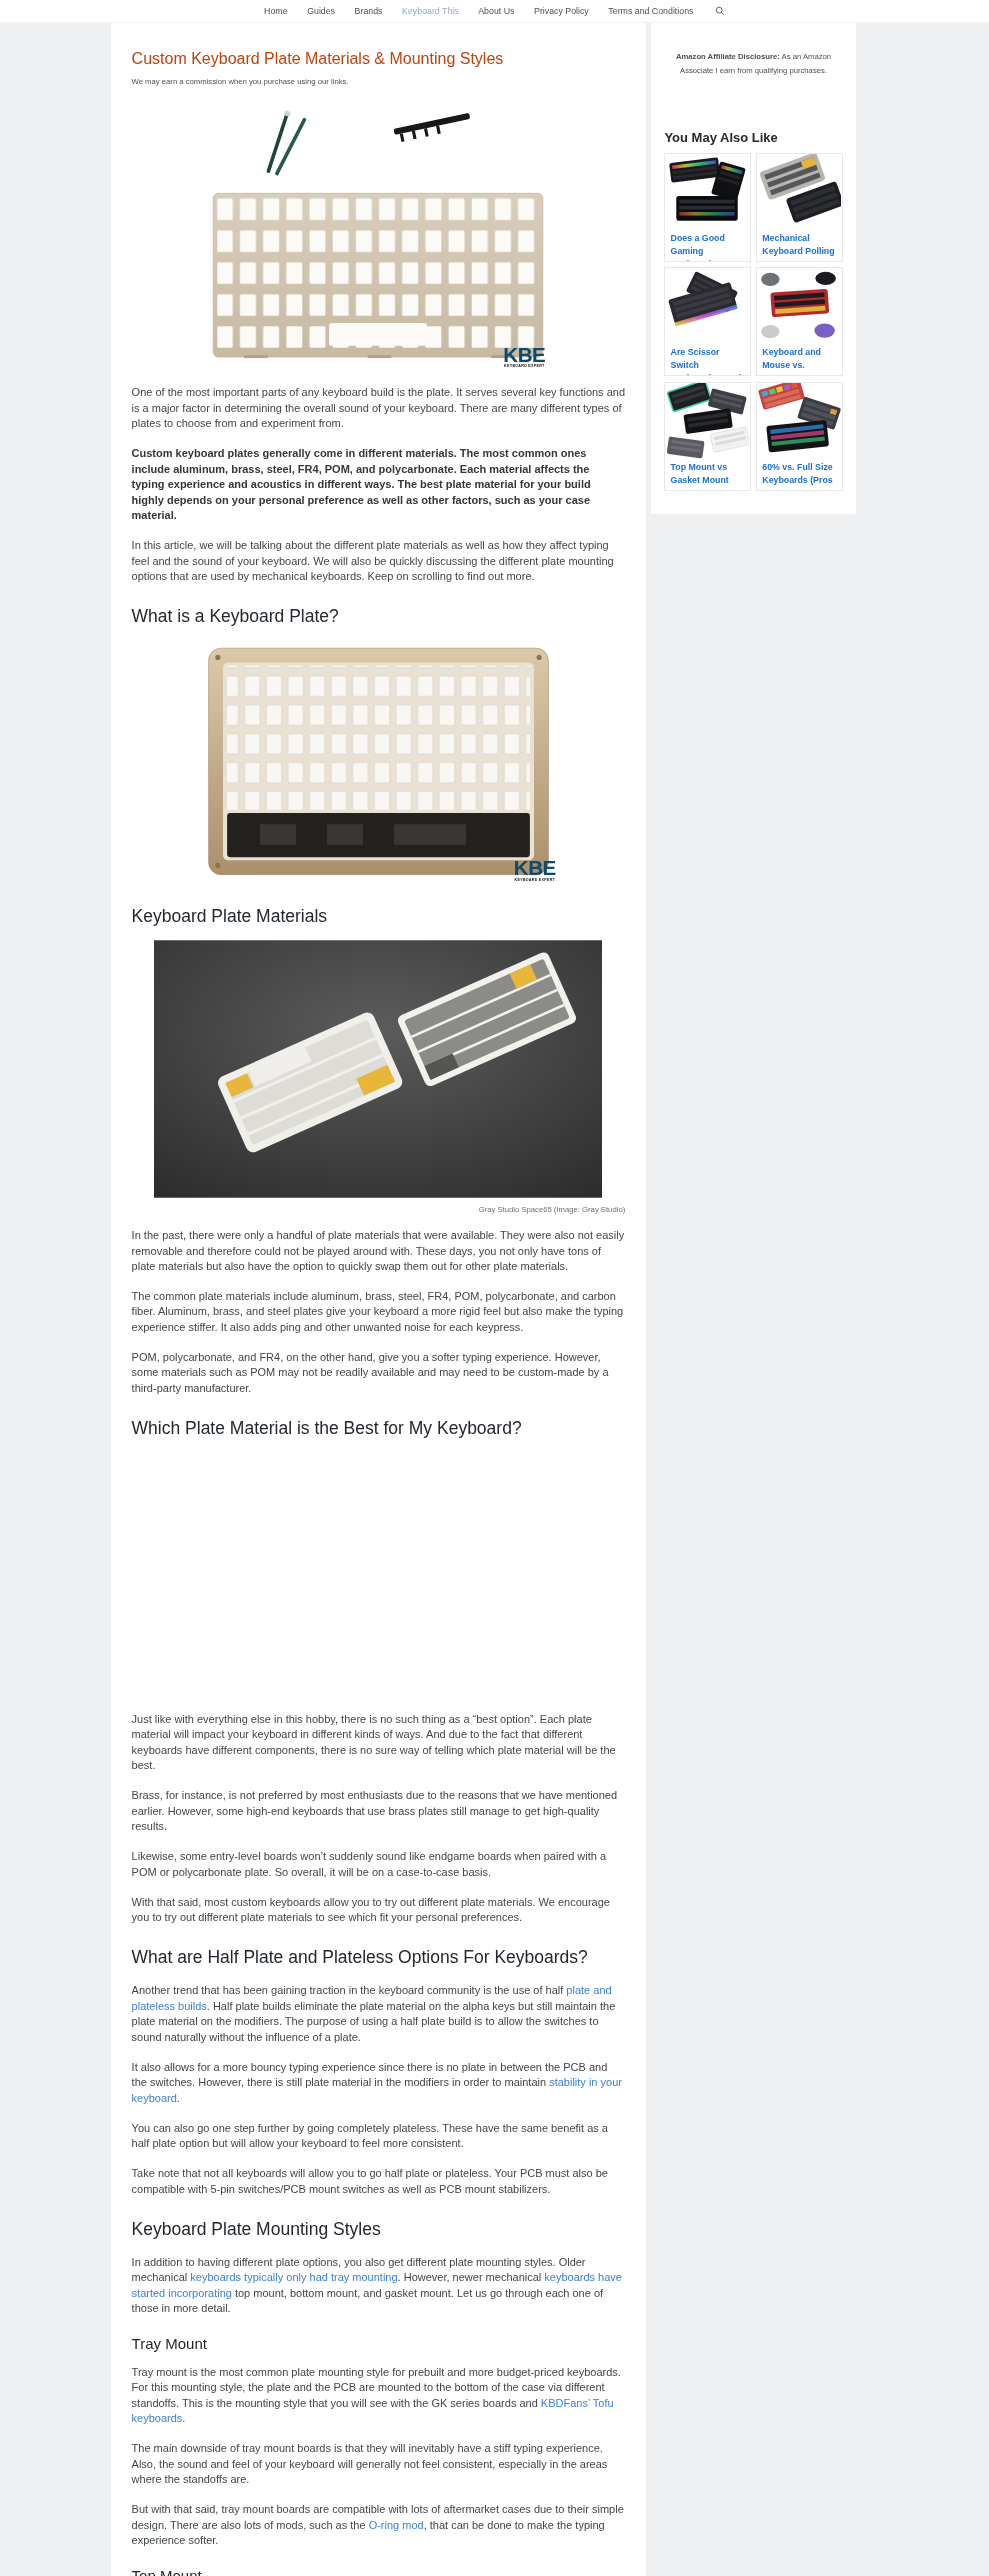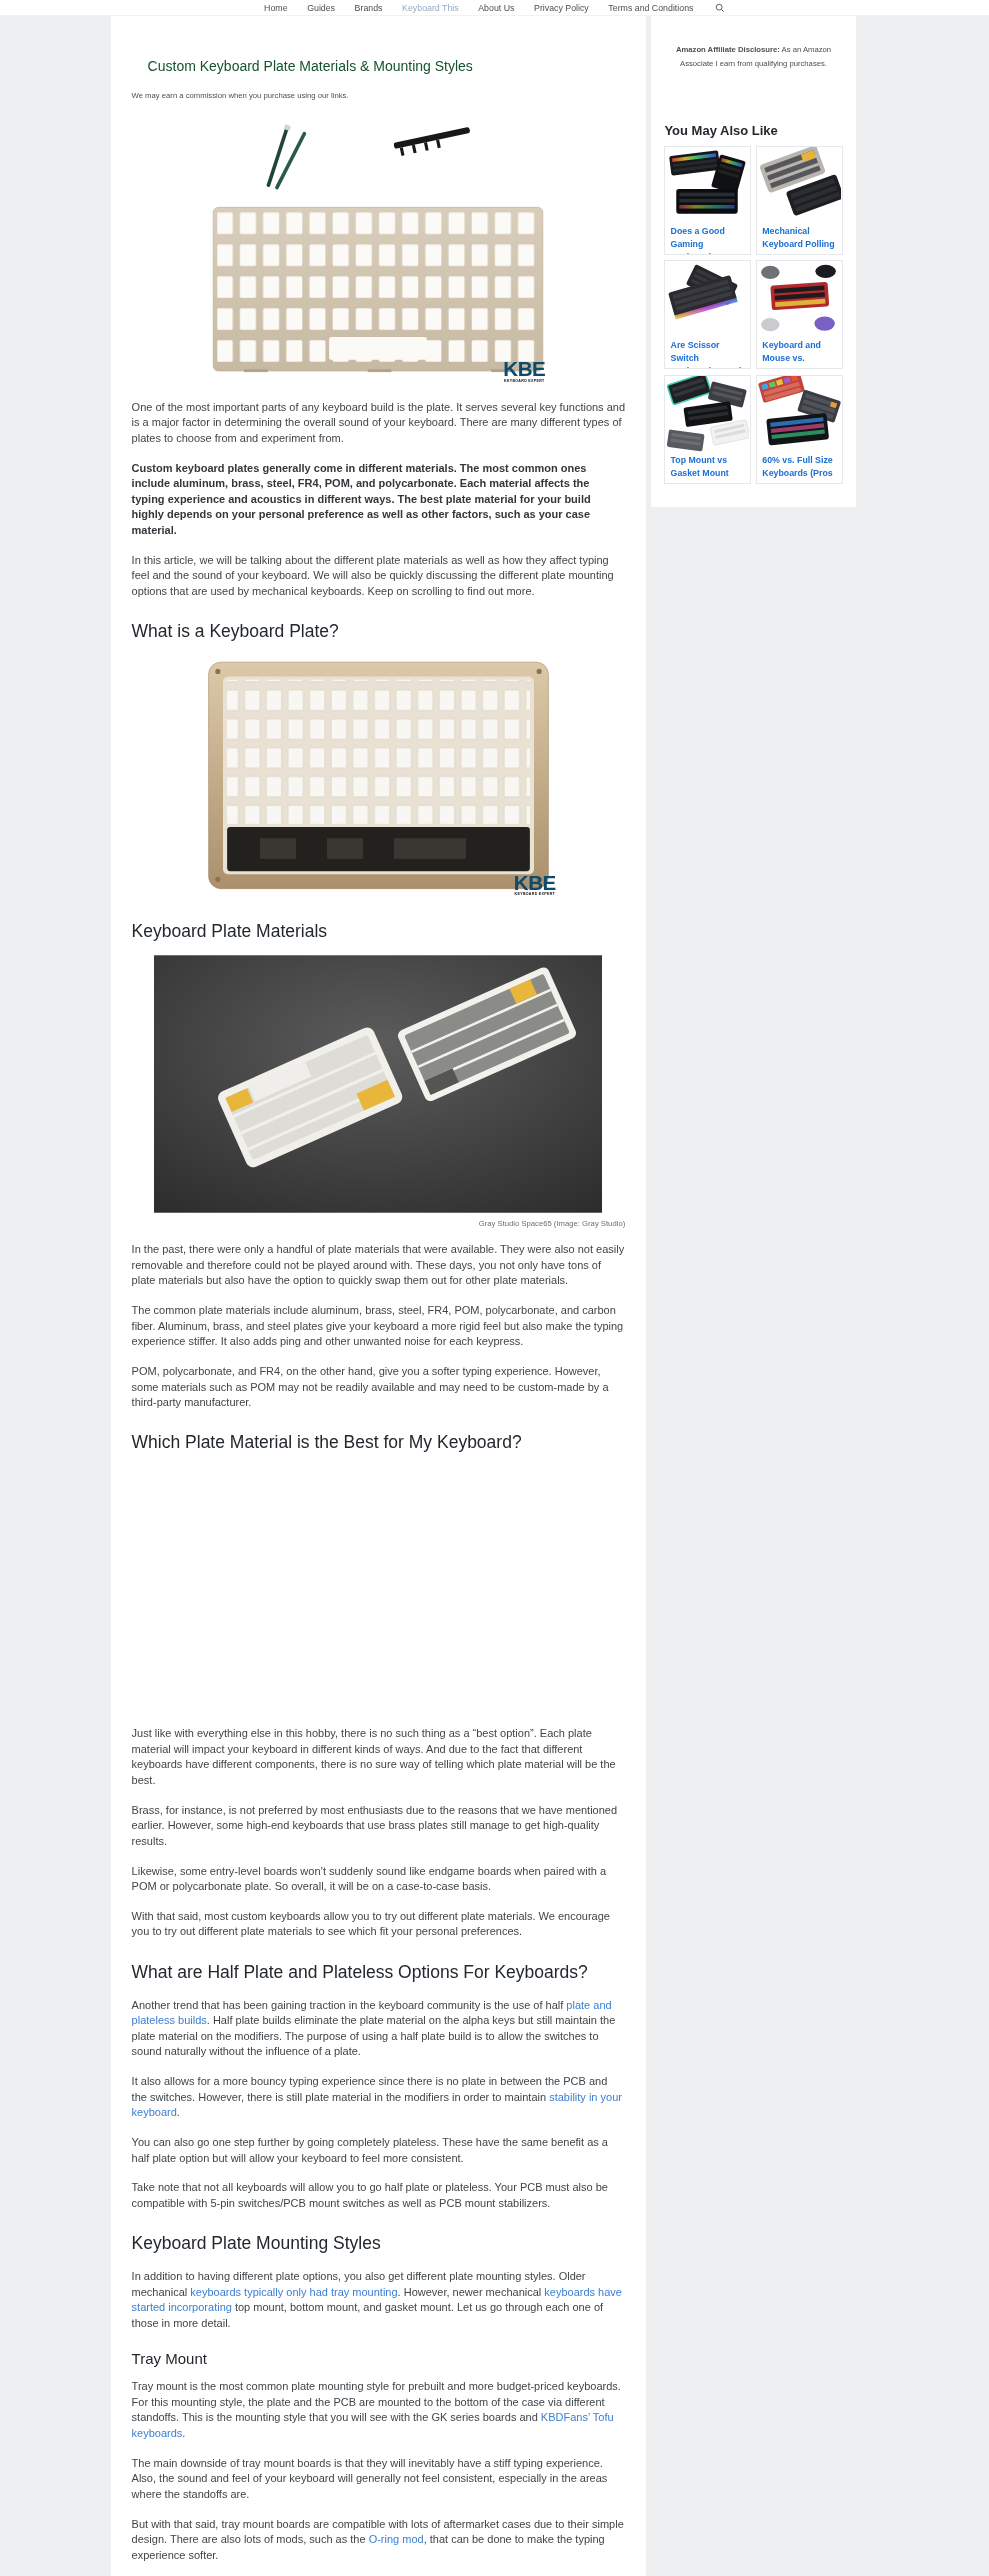--- a/index.html
+++ b/index.html
@@ -1,31 +1,31 @@
 <!DOCTYPE html>
 <html style="font-size:8.2px"><head>
 <meta charset="utf-8">
 <style>
   * { box-sizing: border-box; }
   html,body { margin:0; padding:0; width:989px; background:#edeff1; font-family:"Liberation Sans",sans-serif; color:#3f4549; }
   a { text-decoration:none; }
 
   
-  .topbar { height:16px; background:#fff; display:flex; align-items:center; justify-content:center; gap:19.6px; border-bottom:0.5px solid #f1f2f3; }
+  .topbar { height:23px; background:#fff; display:flex; align-items:center; justify-content:center; gap:19.6px; border-bottom:0.5px solid #f1f2f3; }
   .topbar a.navlink { font-size:8.8px; color:#4a5055; }
   .topbar a.navlink.active { color:#92aac3; }
   .search-btn { display:flex; align-items:center; margin-left:2.1px; cursor:pointer; }
 
   
   .layout { display:flex; align-items:flex-start; margin-left:111px; width:745px; gap:5.2px; }
   .article { width:536px; background:#fff; padding:26px 20.6px 20.6px; min-height:3744px; }
   .sidebar { width:720px; max-width:205px; flex:0 0 205px; background:#fff; padding:27px 13.4px 23px; }
 
   
-  h1 { font-size:14px; font-weight:400; color:#14532d; line-height:1.22; margin:16px; }
+  h1 { font-size:16px; font-weight:400; color:#c2410c; line-height:1.22; margin:0; }
   h2 { font-size:17.5px; font-weight:400; color:#23282e; line-height:1.25; margin:21.6px 0 0; }
   h3 { font-size:15px; font-weight:400; color:#23282e; margin:18.5px 0 0; }
   .disclaimer { font-size:7.7px; color:#4a5055; margin-top:8.2px; }
   p.body { font-size:11px; line-height:15.5px; margin:14.4px 0 0; }
   p.body.bold-para { font-weight:bold; color:#33373b; }
   .tlink { color:#3a7fd5; }
   figcaption { font-size:7.7px; color:#6a6f74; margin-top:6.2px;text-align:right; }
   .video-ph { width:100%; background:#fff; }
   .v1 { height:268px; }
 

